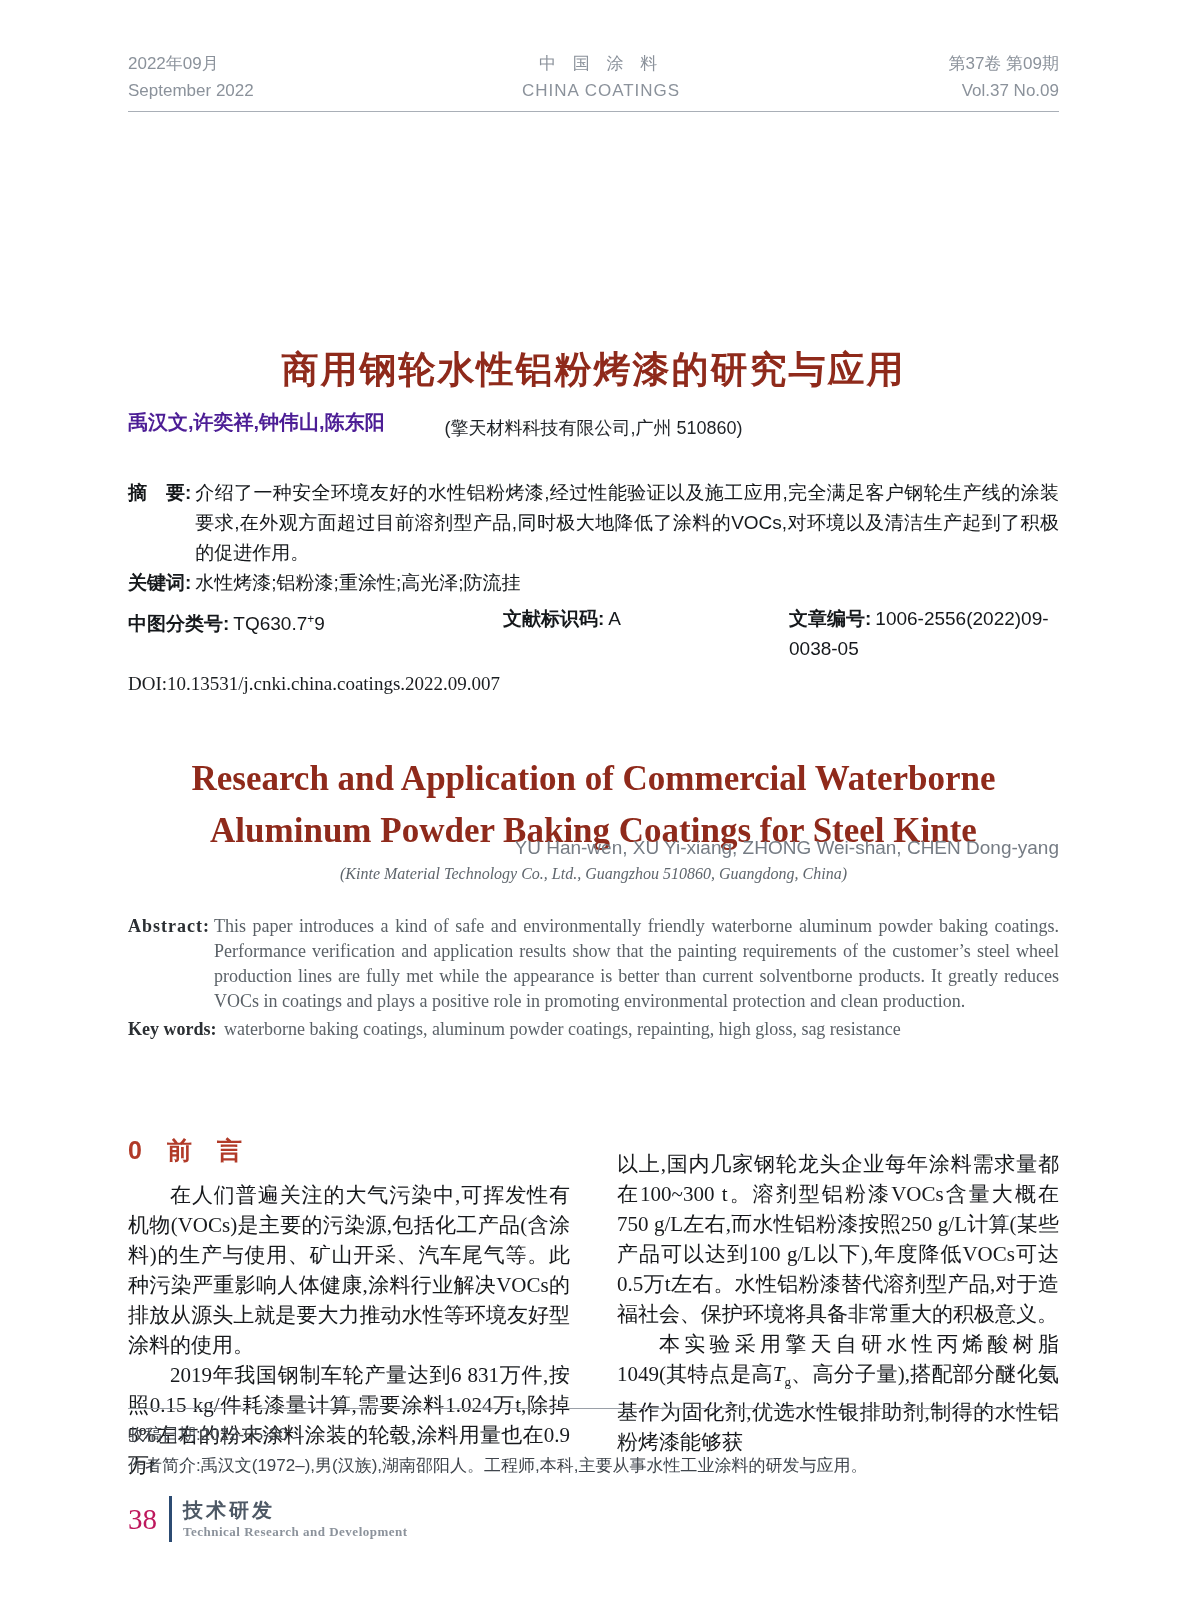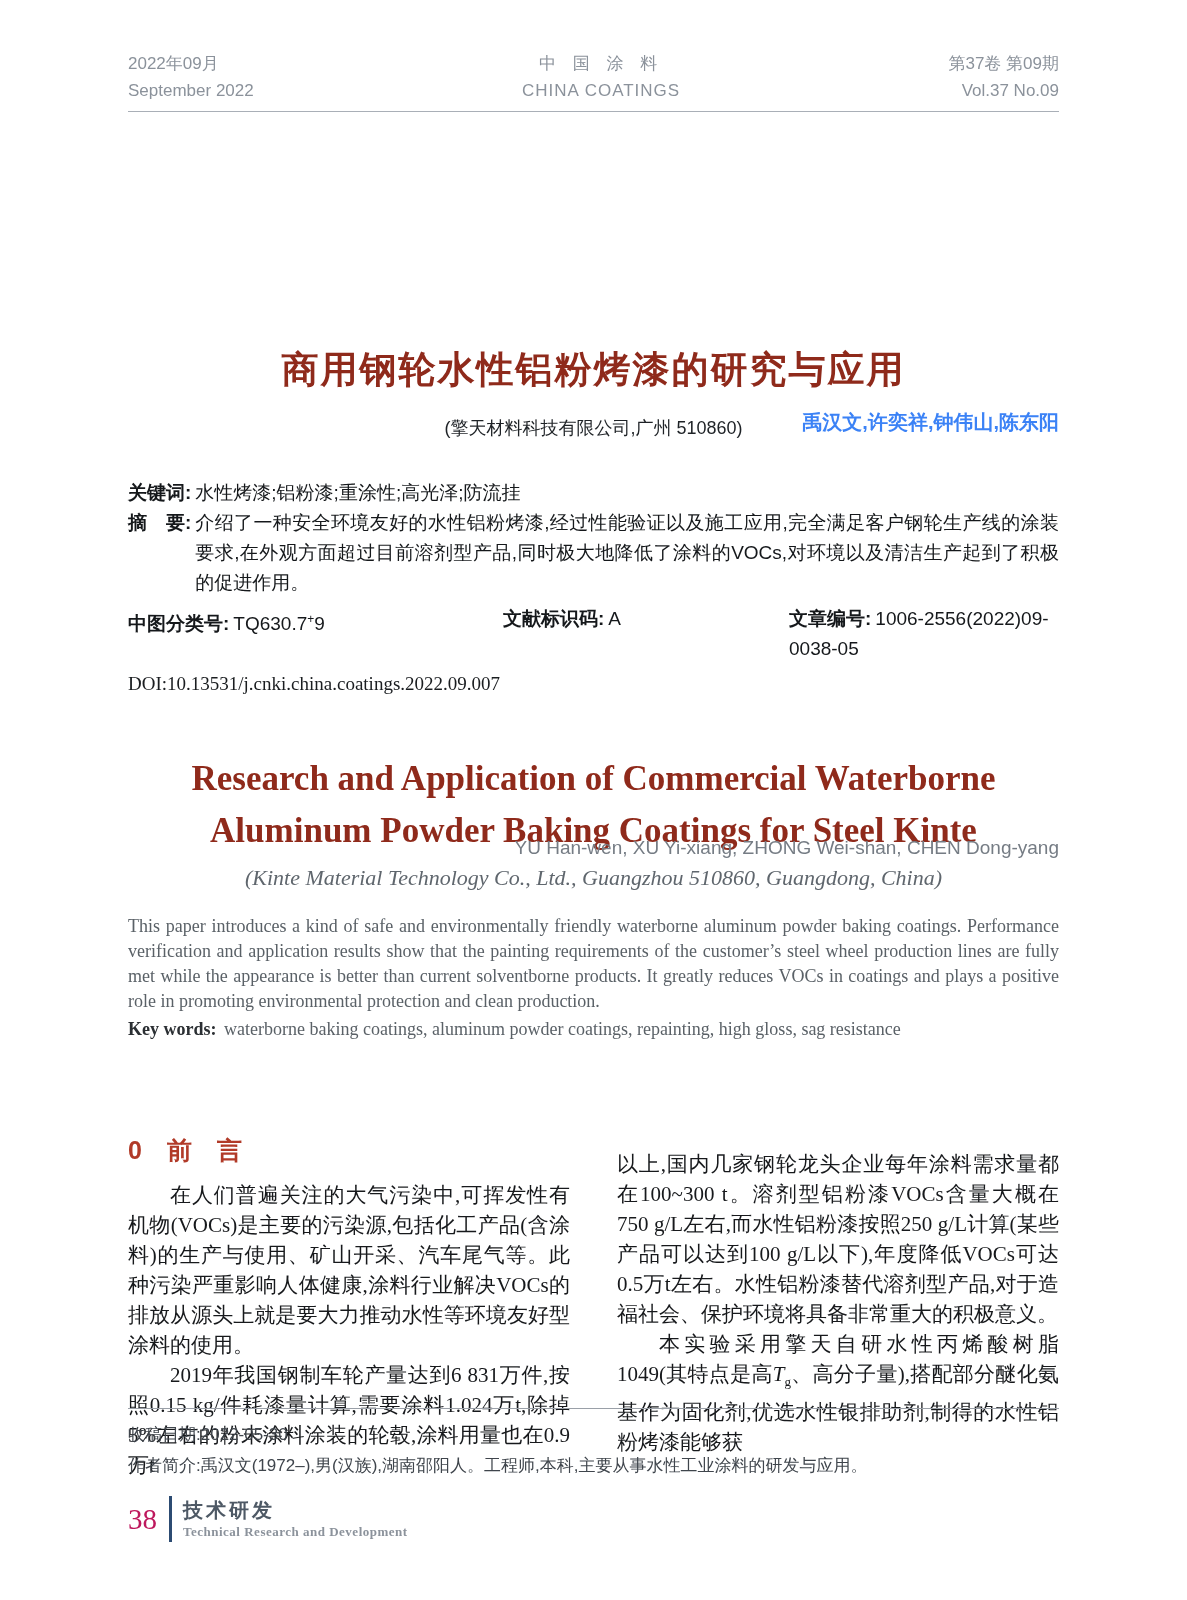--- a/index.html
+++ b/index.html
@@ -10,39 +10,39 @@
   
   .hdr { top:50px; display:flex; justify-content:space-between; color:#8b929b; font-size:17px; line-height:27px; }
   .hdr-col.center { text-align:center; }
   .hdr-col.right { text-align:right; }
   .hdr-cn-sp { letter-spacing:6px; }
   .hdr-en-sp { letter-spacing:1px; }
   .hdr-rule { top:111px; height:1px; background:#a9afb7; }
 
   
   .title-cn { top:320px; text-align:center; font-size:37px; font-weight:800; letter-spacing:2px; color:#8f2a1b; }
-  .authors-cn { top:409px; text-align:right; font-size:20px; font-weight:600; color:#3b82f6; }
+  .authors-cn { top:409px; text-align:left; font-size:20px; font-weight:600; color:#4c1d95; }
   .affiliation-cn { top:416px; text-align:center; font-size:18px; color:#1e2226; }
 
   
   .abstract-cn { top:478px; font-size:19px; line-height:30px; color:#15181b; }
   .abs-row { display:flex; }
   .abs-label { font-weight:700; white-space:nowrap; margin-right:4px; }
   .abs-text { flex:1; text-align:justify; }
   .clc-row { margin-top:6px; display:flex;gap:16px; }
   .clc-cell1 { width:359px; }
   .clc-cell2 { width:270px; }
   .clc-cell3 { flex:1; }
   .sup { font-size:12px; vertical-align:super; }
   .doi-row { margin-top:5px; font-family:"Liberation Serif", serif; font-size:19px; color:#1a1d20; }
 
   
   .title-en { top:724px; text-align:center; font-family:"Liberation Serif", serif; font-weight:700; font-size:35px; line-height:52px; color:#8f2a1b; }
   .authors-en { top:837px; text-align:right; font-size:19px; color:#757c84; }
-  .affiliation-en { top:865px; text-align:center; font-family:"Liberation Serif", serif; font-style:italic; font-size:22px; color:#5f666d; }
+  .affiliation-en { top:865px; text-align:center; font-family:"Liberation Serif", serif; font-style:italic; font-size:16px; color:#5f666d; }
 
   
   .abstract-en { top:914px; font-family:"Liberation Serif", serif; font-size:18px; line-height:25px; color:#5a6167; }
   .abstract-en .abs-label { font-weight:700; color:#2b2f33; letter-spacing:1px; width:86px; margin-right:0; }
   .kwen-label { font-weight:700; color:#2b2f33; width:92px; white-space:nowrap; margin-right:4px; }
   .kwen-row { margin-top:3px; display:flex; }
 
   
   .columns { top:1134px; display:flex; gap:47px; }
   .col { width:442px; }
@@ -83,26 +83,26 @@
     </div>
   </header>
   <div class="block hdr-rule"></div>
 
   <h1 class="block title-cn">商用钢轮水性铝粉烤漆的研究与应用</h1>
   <div class="block authors-cn">禹汉文,许奕祥,钟伟山,陈东阳</div>
   <div class="block affiliation-cn">(擎天材料科技有限公司,广州 510860)</div>
 
   <section class="block abstract-cn">
     <div class="abs-row">
+      <span class="abs-label">摘　要:</span>
+      <span class="abs-text">介绍了一种安全环境友好的水性铝粉烤漆,经过性能验证以及施工应用,完全满足客户钢轮生产线的涂装要求,在外观方面超过目前溶剂型产品,同时极大地降低了涂料的VOCs,对环境以及清洁生产起到了积极的促进作用。</span>
+    </div>
+    <div class="abs-row">
       <span class="abs-label">关键词:</span>
       <span class="abs-text">水性烤漆;铝粉漆;重涂性;高光泽;防流挂</span>
-    </div>
-    <div class="abs-row">
-      <span class="abs-label">摘　要:</span>
-      <span class="abs-text">介绍了一种安全环境友好的水性铝粉烤漆,经过性能验证以及施工应用,完全满足客户钢轮生产线的涂装要求,在外观方面超过目前溶剂型产品,同时极大地降低了涂料的VOCs,对环境以及清洁生产起到了积极的促进作用。</span>
     </div>
     <div class="clc-row">
       <div class="clc-cell1">
         <span class="abs-label">中图分类号:</span><span>TQ630.7</span><span class="sup">+</span><span>9</span>
       </div>
       <div class="clc-cell2">
         <span class="abs-label">文献标识码:</span><span>A</span>
       </div>
       <div class="clc-cell3">
         <span class="abs-label">文章编号:</span><span>1006-2556(2022)09-0038-05</span>
@@ -113,20 +113,21 @@
 
   <h2 class="block title-en">
     <span>Research and Application of Commercial Waterborne</span><br>
     <span>Aluminum Powder Baking Coatings for Steel Kinte</span>
   </h2>
   <div class="block authors-en">YU Han-wen, XU Yi-xiang, ZHONG Wei-shan, CHEN Dong-yang</div>
   <div class="block affiliation-en">(Kinte Material Technology Co., Ltd., Guangzhou 510860, Guangdong, China)</div>
 
   <section class="block abstract-en">
     <div class="abs-row">
+      <span class="abs-label">Abstract:</span>
       <span class="abs-text">This paper introduces a kind of safe and environmentally friendly waterborne aluminum powder baking coatings. Performance verification and application results show that the painting requirements of the customer’s steel wheel production lines are fully met while the appearance is better than current solventborne products. It greatly reduces VOCs in coatings and plays a positive role in promoting environmental protection and clean production.</span>
     </div>
     <div class="kwen-row">
       <span class="kwen-label">Key words:</span>
       <span class="abs-text">waterborne baking coatings, aluminum powder coatings, repainting, high gloss, sag resistance</span>
     </div>
   </section>
 
   <section class="block columns">
     <div class="col col-left">

